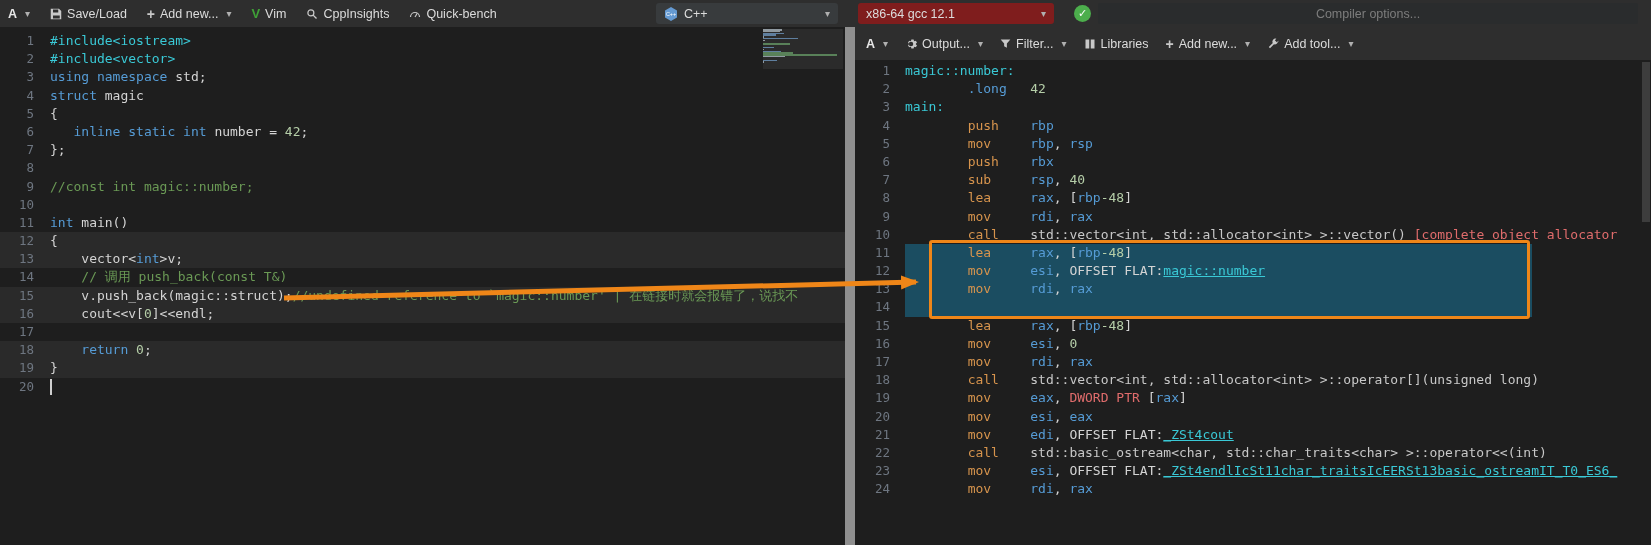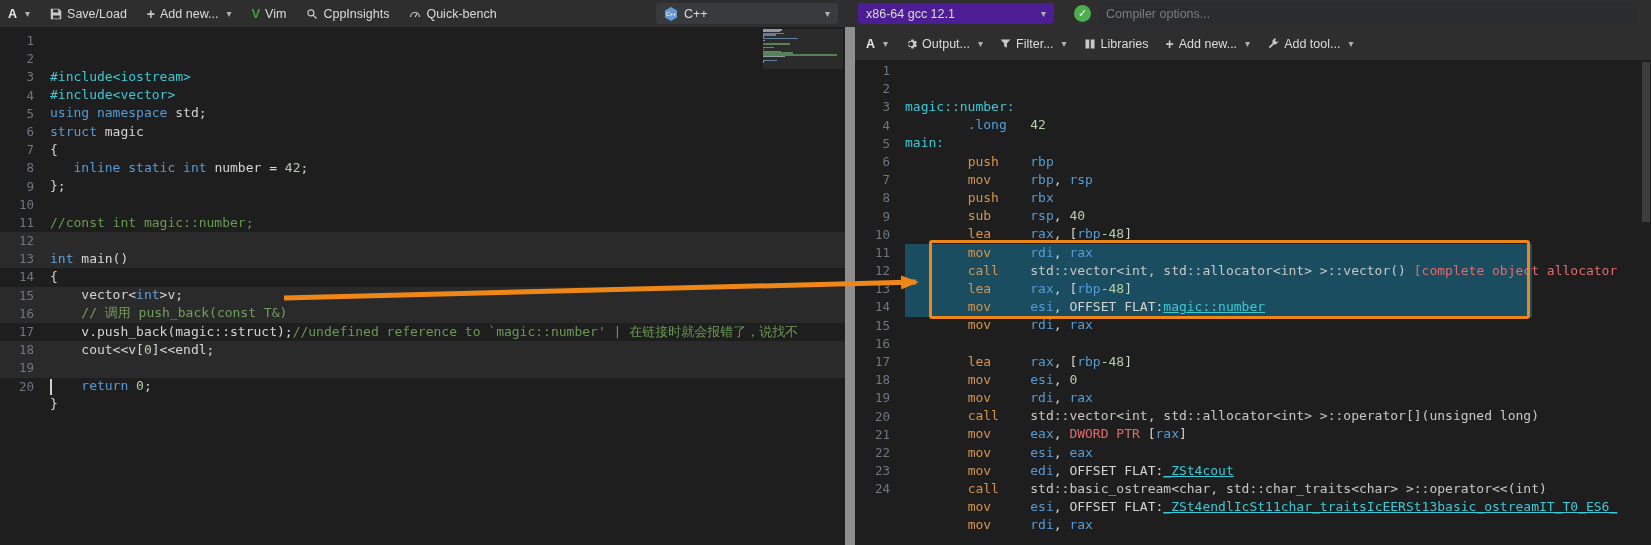--- a/index.html
+++ b/index.html
@@ -9,41 +9,41 @@
   .topbar{position:absolute;left:0;top:0;width:1651px;height:27px;background:#2e2e2e;
           display:flex;align-items:center;font-size:12.5px;z-index:8;}
   .nav-item{display:flex;align-items:center;gap:5px;margin-left:20px;cursor:pointer;white-space:nowrap;}
   .nav-item:first-child{margin-left:8px;}
   .caret{color:#b0b0b0;font-size:10px;margin-left:3px;}
   .plus{color:#c8c8c8;font-weight:bold;font-size:14px;line-height:10px;}
   .vim-v{color:#3fa037;font-weight:bold;font-size:13px;}
   .select-box{position:absolute;top:3px;height:21px;background:#383b3d;border-radius:3px;
               display:flex;align-items:center;padding:0 8px;box-sizing:border-box;font-size:12.5px;}
   .lang-select{left:656px;width:182px;justify-content:space-between;}
-  .compiler-select{left:858px;width:196px;justify-content:space-between;background:#4c1d95;}
+  .compiler-select{left:858px;width:196px;justify-content:space-between;background:#7f1d1d;}
   .check{position:absolute;left:1074px;top:5px;width:17px;height:17px;border-radius:50%;
          background:#4cae4c;color:#fff;font-size:11px;display:flex;align-items:center;justify-content:center;}
   .opts-input{position:absolute;left:1098px;top:3px;width:540px;height:21px;background:#2a2c2d;
-              border:none;outline:none;color:#bdbdbd;font-size:12.5px;padding:0 8px;box-sizing:border-box;border-radius:2px;}
+              border:none;outline:none;color:#bdbdbd;font-size:12.5px;padding:0 8px;box-sizing:border-box;border-radius:2px;text-align:center;}
   .opts-input::placeholder{color:#7d7d7d;}
   
   .left-pane{position:absolute;left:0;top:27px;width:845px;height:518px;background:#1e1e1e;overflow:hidden;}
   .divider{position:absolute;left:845px;top:27px;width:10px;height:518px;background:#8f8f8f;}
   .right-pane{position:absolute;left:855px;top:27px;width:796px;height:518px;background:#1e1e1e;overflow:hidden;}
   .asm-toolbar{height:33px;background:#2e2e2e;display:flex;align-items:center;gap:17px;
                padding-left:11px;font-size:12.5px;white-space:nowrap;}
   .tb-item{display:flex;align-items:center;gap:5px;cursor:pointer;}
   
   .codearea{position:relative;font-family:"DejaVu Sans Mono","Liberation Mono",monospace;font-size:13px;}
   .editor{padding-top:5px;height:513px;}
   .asm{padding-top:2px;height:483px;}
   .cl{display:flex;height:18.2px;line-height:18.2px;white-space:pre;position:relative;z-index:2;}
   .cl .ln{flex:0 0 34px;text-align:right;padding-right:16px;color:#6e7681;font-size:12.5px;}
   .asm .cl .ln{flex:0 0 35px;padding-right:15px;}
-  .cl .code{white-space:pre;margin-top:36px;}
+  .cl .code{white-space:pre;}
   .cl.hl{background:rgba(255,255,255,0.055);}
   .t-inc{color:#3ac9d6}.t-kw{color:#569cd6}.t-num{color:#b5cea8}.t-com{color:#6a9955}
   .t-pl{color:#d4d4d4}.t-op{color:#d7944d}.t-reg{color:#569cd6}.t-dir{color:#569cd6}
   .t-lbl{color:#3ac9d6}.t-link{color:#3ac9d6;text-decoration:underline}
   .t-fn{color:#c8c8c8}.t-red{color:#e06c6c}
   .asm-sel{position:absolute;left:50px;top:184px;width:627px;height:73px;background:#1b4d61;z-index:1;}
   .asm-box{position:absolute;left:74px;top:180px;width:601px;height:79px;border:3px solid #ef8618;
            border-radius:3px;z-index:6;pointer-events:none;box-sizing:border-box;}
   .cursor{position:absolute;left:50px;top:352px;width:2px;height:16px;background:#cfcfcf;z-index:4;}
   

